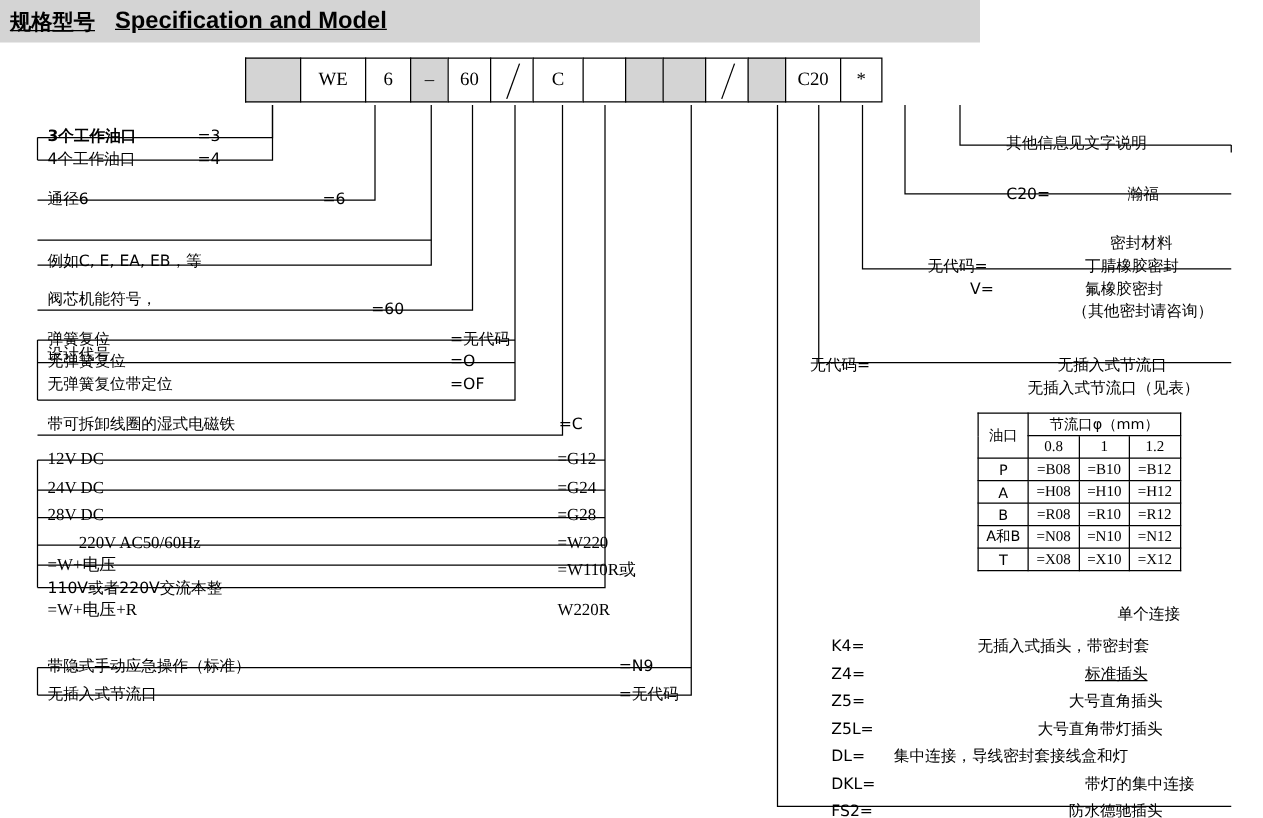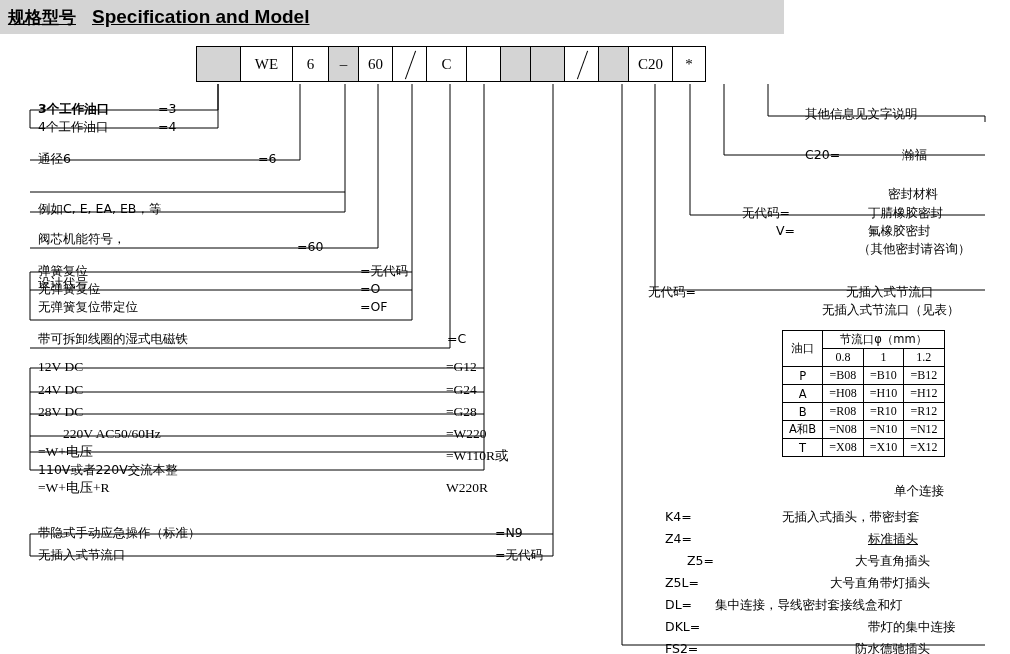--- a/index.html
+++ b/index.html
@@ -306,21 +306,21 @@
   </table>
 
 <div class="rval" style="left:894px;top:482px;">单个连接</div>
 
 <div class="rlbl" style="left:665px;top:508px;">K4=</div>
 <div class="rval" style="left:782px;top:508px;">无插入式插头，带密封套</div>
 
 <div class="rlbl" style="left:665px;top:530px;">Z4=</div>
 <div class="rval" style="left:868px;top:530px;text-decoration:underline;">标准插头</div>
 
-<div class="rlbl" style="left:687px;top:552px;">Z5=</div>
+<div class="rlbl" style="left:665px;top:552px;">Z5=</div>
 <div class="rval" style="left:855px;top:552px;">大号直角插头</div>
 
 <div class="rlbl" style="left:665px;top:574px;">Z5L=</div>
 <div class="rval" style="left:830px;top:574px;">大号直角带灯插头</div>
 
 <div class="rlbl" style="left:665px;top:596px;">DL=</div>
 <div class="rval" style="left:715px;top:596px;">集中连接，导线密封套接线盒和灯</div>
 
 <div class="rlbl" style="left:665px;top:618px;">DKL=</div>
 <div class="rval" style="left:868px;top:618px;">带灯的集中连接</div>

